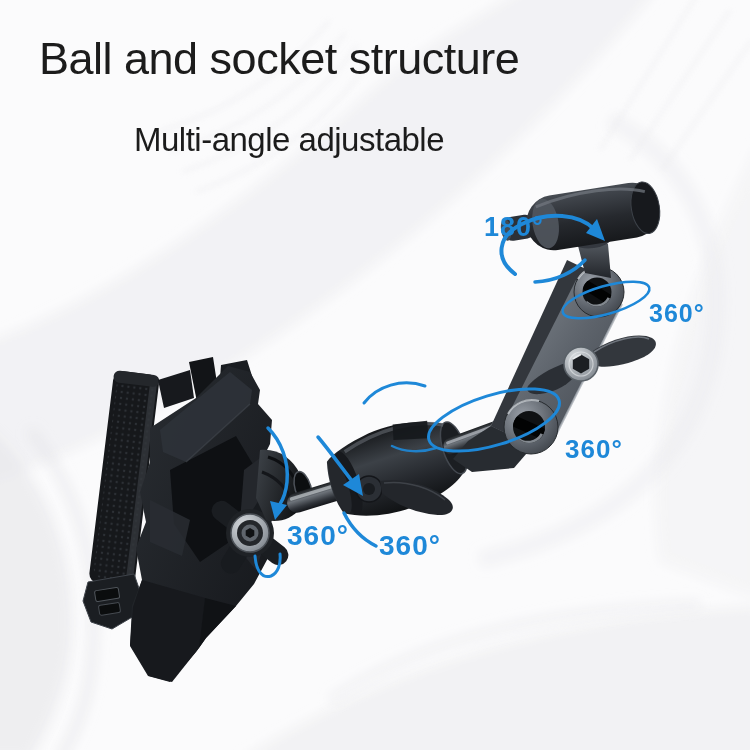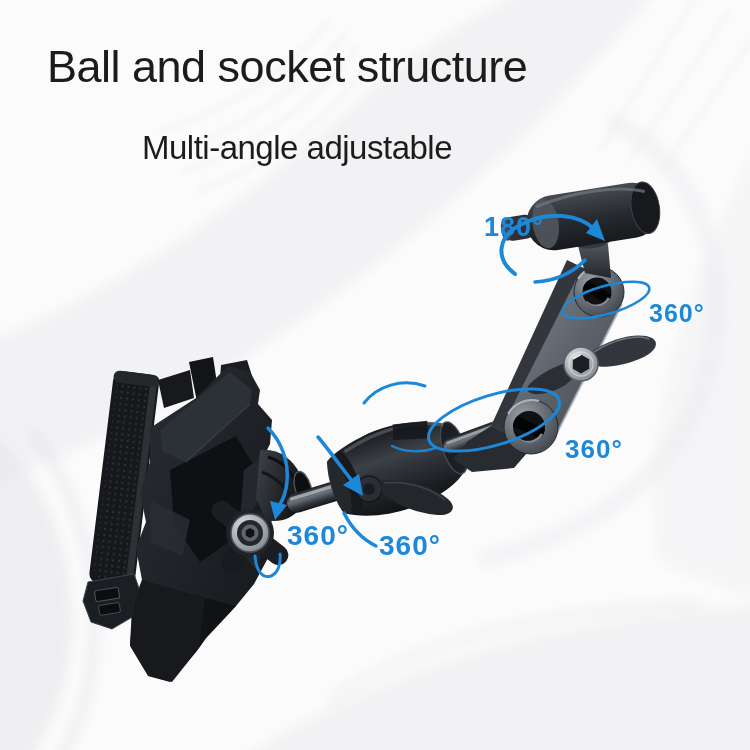--- a/index.html
+++ b/index.html
@@ -3,25 +3,25 @@
 <meta charset="utf-8">
 <style>
   html,body{margin:0;padding:0;background:#ffffff;}
   .stage{
     position:relative;width:750px;height:750px;overflow:hidden;
     background:#fbfbfc;font-family:"Liberation Sans",sans-serif;
   }
   .stage svg.layer{position:absolute;left:0;top:0;width:750px;height:750px;display:block;}
   .title{
     position:absolute;left:39px;top:34px;font-size:45px;line-height:1.1;
-    color:#1c1c1c;font-weight:400;letter-spacing:-0.5px;white-space:nowrap;margin:8px;
+    color:#1c1c1c;font-weight:400;letter-spacing:-0.5px;white-space:nowrap;margin:0;
   }
   .subtitle{
     position:absolute;left:126px;top:114px;font-size:33px;line-height:1.1;
-    color:#1c1c1c;font-weight:400;letter-spacing:-0.5px;white-space:nowrap;margin:16px;
+    color:#1c1c1c;font-weight:400;letter-spacing:-0.5px;white-space:nowrap;margin:8px;
   }
   .deg{
     position:absolute;color:#1e88d8;font-weight:700;letter-spacing:1px;
     white-space:nowrap;line-height:1;
   }
   .d180 {left:476px;top:214px;font-size:27px;margin-left:8px;}
   .d360a{left:649px;top:301px;font-size:25px;}
   .d360b{left:565px;top:436px;font-size:26px;}
   .d360c{left:287px;top:522px;font-size:28px;}
   .d360d{left:379px;top:532px;font-size:28px;}

